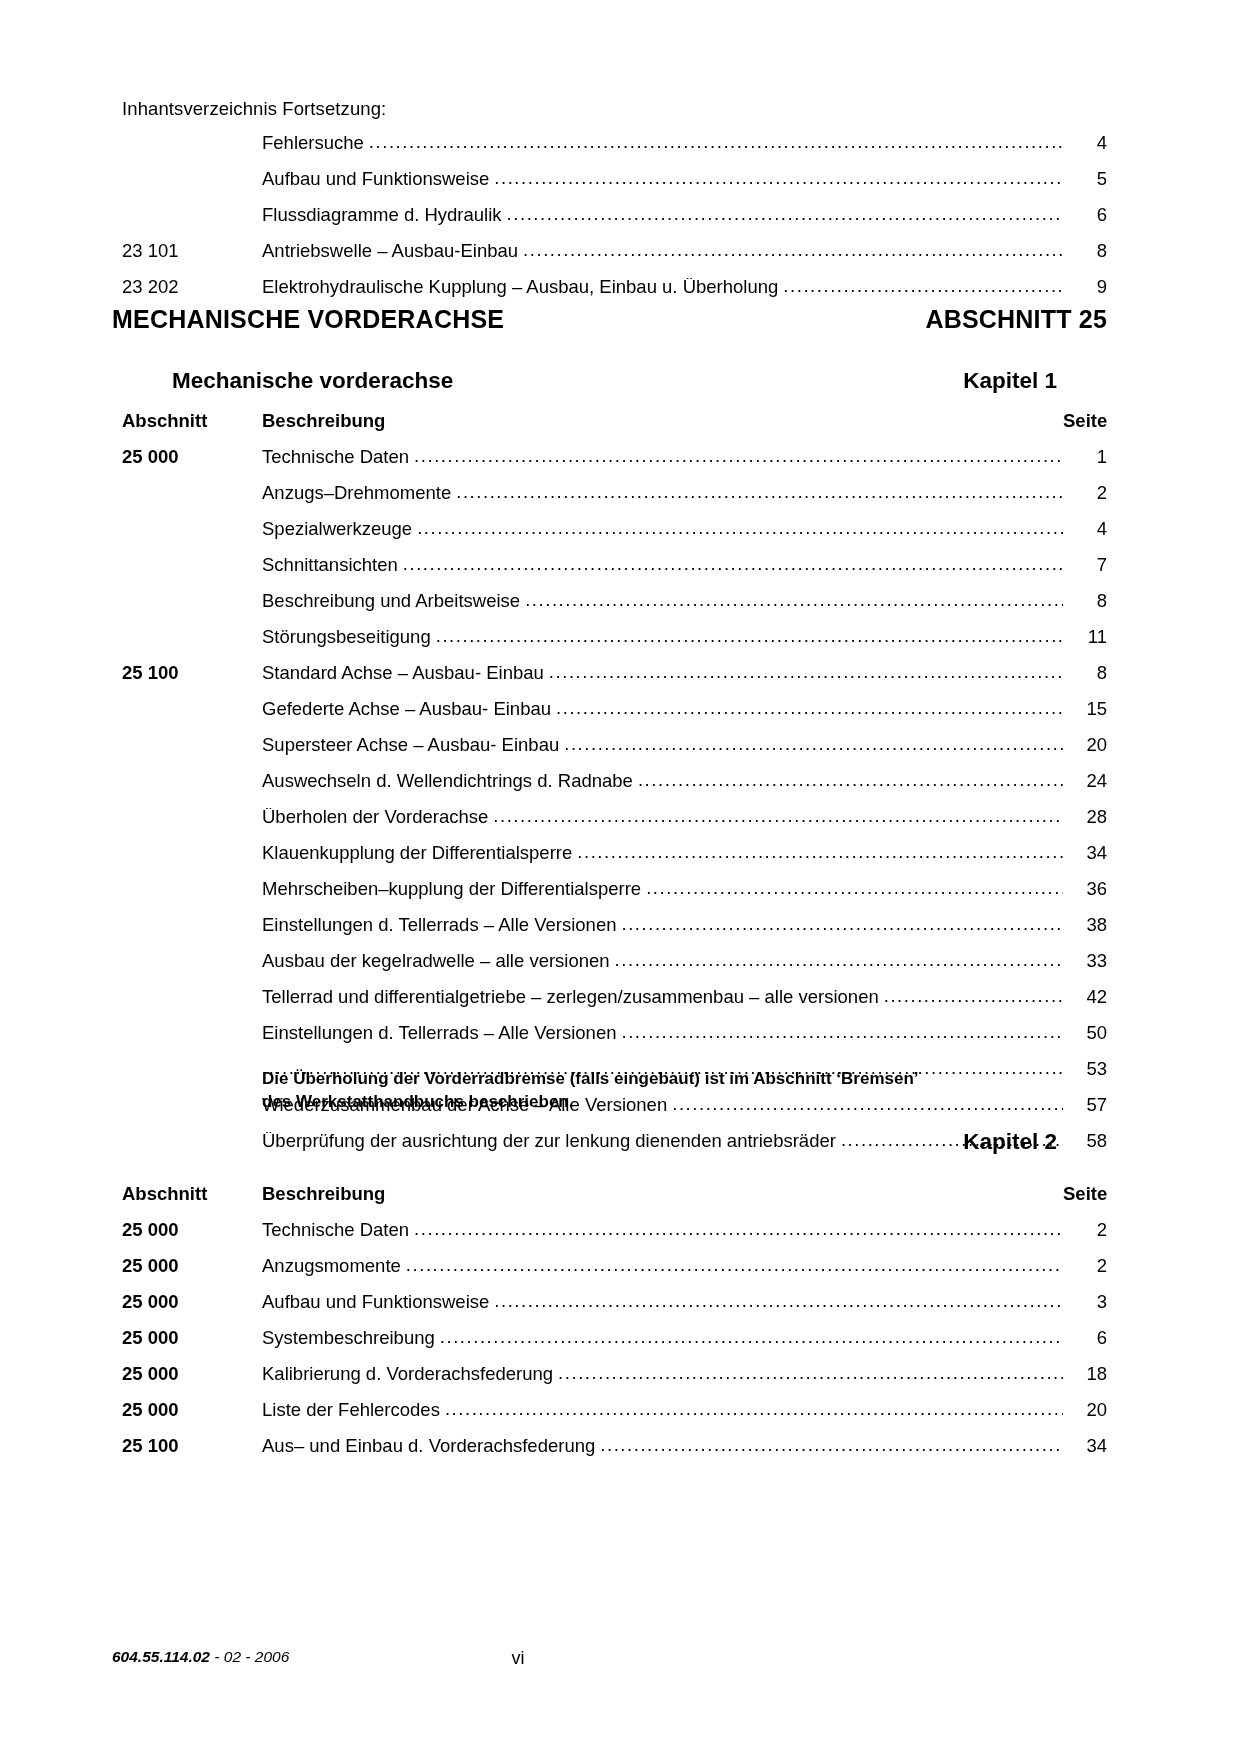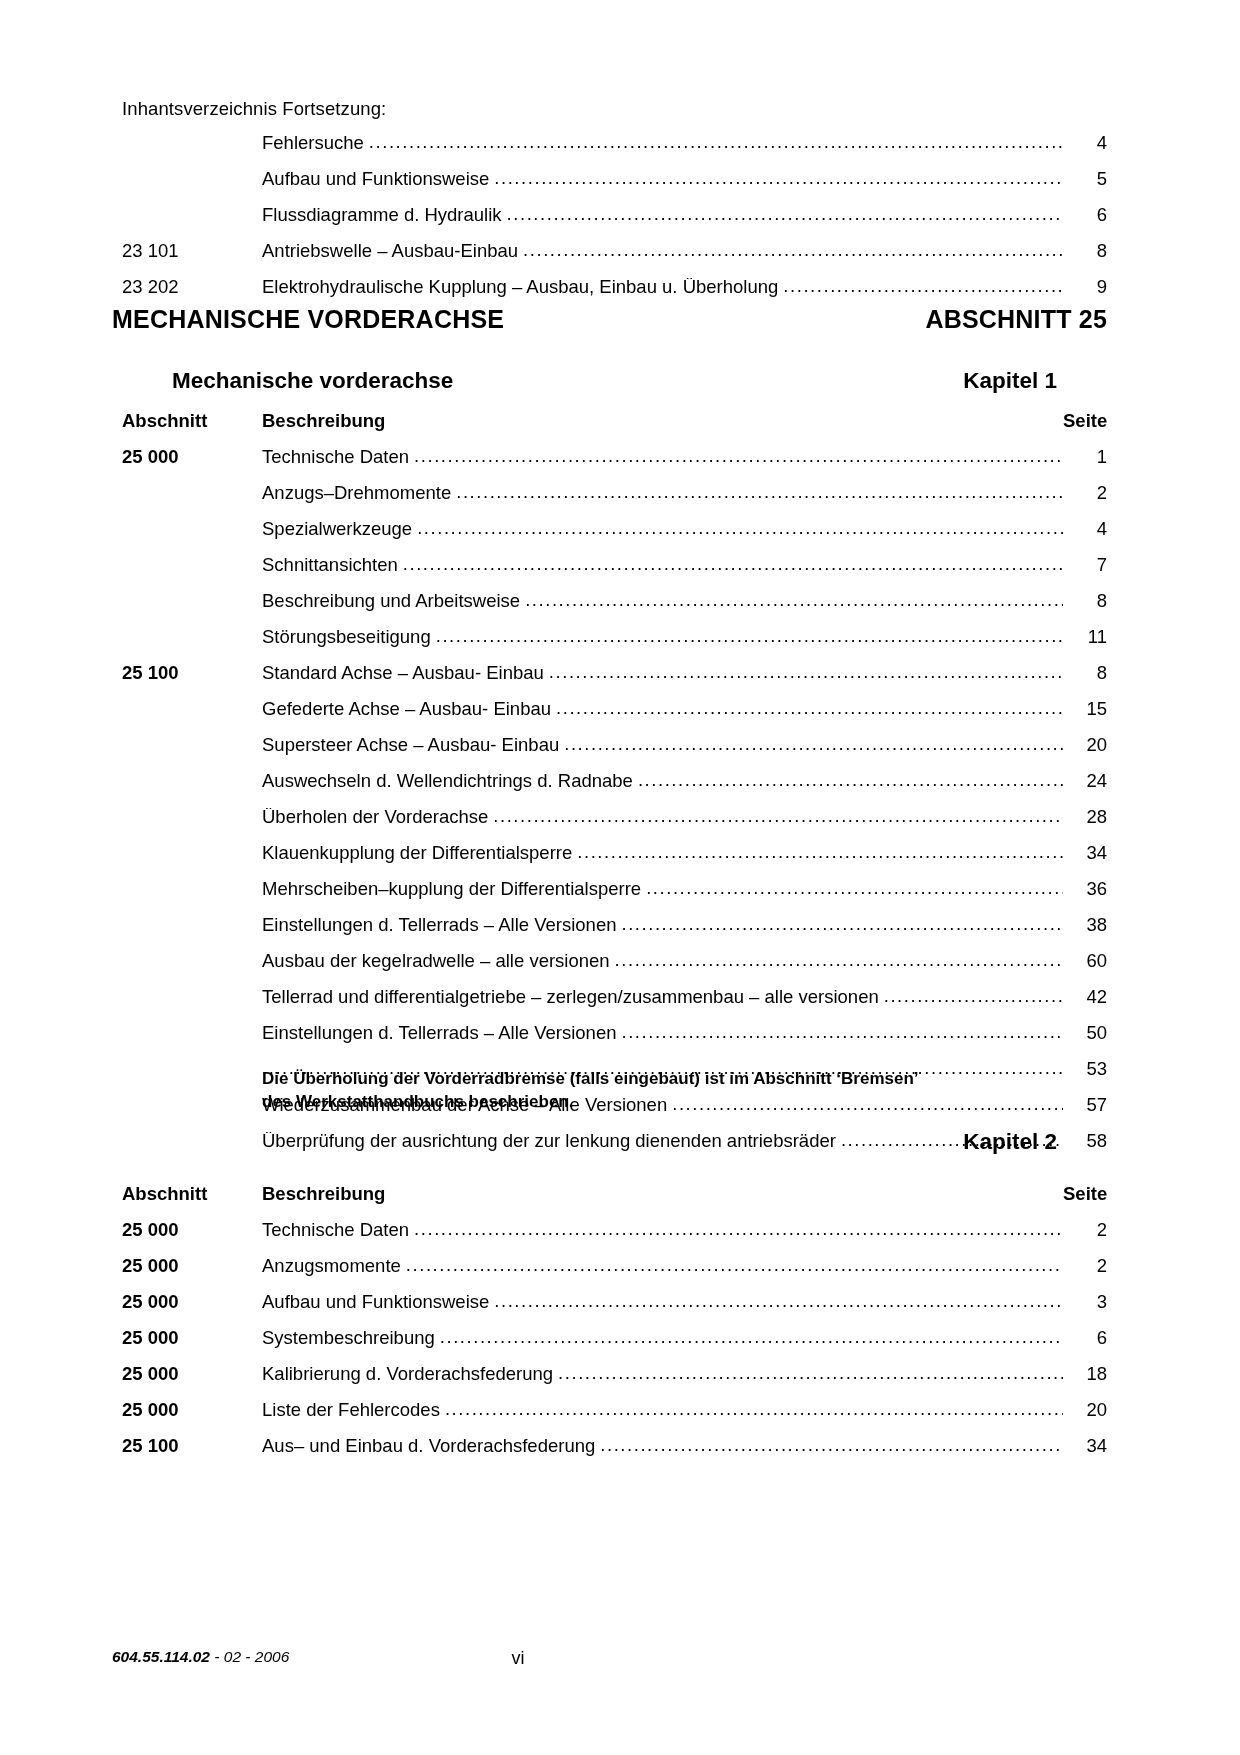--- a/index.html
+++ b/index.html
@@ -347,21 +347,21 @@
           <span class="leader">............................................................................................................................................................................................................................</span>
         </span>
         <span class="pg">38</span>
       </div>
       <div class="row">
         <span class="sec"></span>
         <span class="mid">
           <span class="desc">Ausbau der kegelradwelle – alle versionen</span>
           <span class="leader">............................................................................................................................................................................................................................</span>
         </span>
-        <span class="pg">60</span>
+        <span class="pg">33</span>
       </div>
       <div class="row">
         <span class="sec"></span>
         <span class="mid">
           <span class="desc">Tellerrad und differentialgetriebe – zerlegen/zusammenbau – alle versionen</span>
           <span class="leader">............................................................................................................................................................................................................................</span>
         </span>
         <span class="pg">42</span>
       </div>
       <div class="row">

